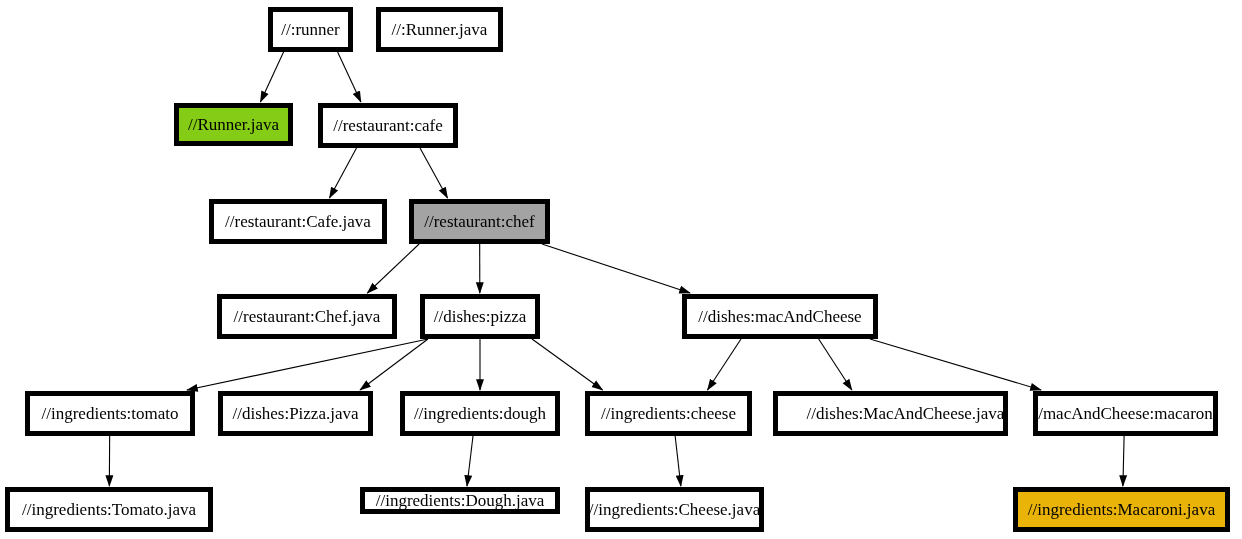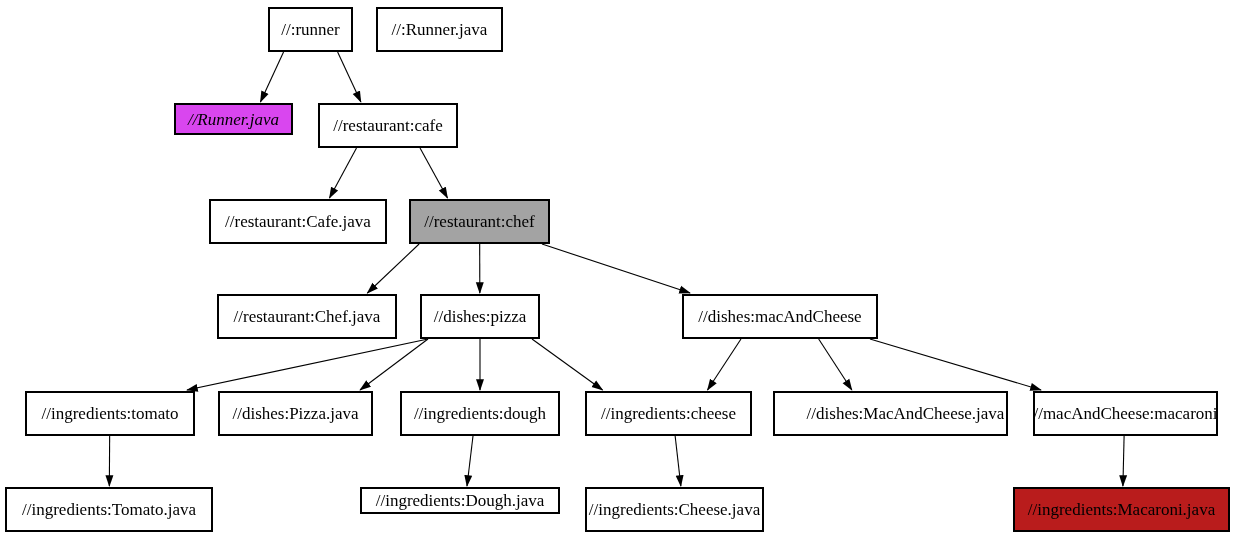--- a/index.html
+++ b/index.html
@@ -20,21 +20,21 @@
     left: 0;
     top: 0;
     width: 1242px;
     height: 539px;
     pointer-events: none;
   }
   .node {
     position: absolute;
     box-sizing: border-box;
     background: #ffffff;
-    border: 2px solid #0f172a;
+    border: 5px solid #0f172a;
     display: flex;
     align-items: center;
     justify-content: center;
     white-space: nowrap;
   }
   .node .label {
     font-size: 17px;
     color: #000000;
     line-height: 1;
     padding: 0 4px;
@@ -80,21 +80,21 @@
         <line x1="1124.1" y1="436" x2="1122.9" y2="486" class="edge-line" stroke="#000000" marker-end="url(#arrow)"></line>
       </g>
   </svg>
   <div id="node-layer">
       <div class="node" style="left: 268px; top: 7px; width: 85px; height: 45px; background: rgb(255, 255, 255); border-color: rgb(0, 0, 0);">
         <span class="label" style="color: rgb(0, 0, 0);">//:runner</span>
       </div>
       <div class="node" style="left: 376px; top: 7px; width: 127px; height: 45px; background: rgb(255, 255, 255); border-color: rgb(0, 0, 0);">
         <span class="label" style="color: rgb(0, 0, 0);">//:Runner.java</span>
       </div>
-      <div class="node" style="left: 174px; top: 103px; width: 119px; height: 32px; background: #d946ef; border-color: rgb(0, 0, 0); font-style: italic;">
+      <div class="node" style="left: 174px; top: 103px; width: 119px; height: 43px; background: #84cc16; border-color: rgb(0, 0, 0);">
         <span class="label" style="color: rgb(0, 0, 0);">//Runner.java</span>
       </div>
       <div class="node" style="left: 318px; top: 103px; width: 140px; height: 45px; background: rgb(255, 255, 255); border-color: rgb(0, 0, 0);">
         <span class="label" style="color: rgb(0, 0, 0);">//restaurant:cafe</span>
       </div>
       <div class="node" style="left: 209px; top: 199px; width: 178px; height: 45px; background: rgb(255, 255, 255); border-color: rgb(0, 0, 0);">
         <span class="label" style="color: rgb(0, 0, 0);">//restaurant:Cafe.java</span>
       </div>
       <div class="node" style="left: 409px; top: 199px; width: 141px; height: 45px; background: #a3a3a3; border-color: rgb(0, 0, 0);">
         <span class="label" style="color: rgb(0, 0, 0);">//restaurant:chef</span>
@@ -128,17 +128,17 @@
       </div>
       <div class="node" style="left: 5px; top: 487px; width: 208px; height: 45px; background: rgb(255, 255, 255); border-color: rgb(0, 0, 0);">
         <span class="label" style="color: rgb(0, 0, 0);">//ingredients:Tomato.java</span>
       </div>
       <div class="node" style="left: 360px; top: 487px; width: 200px; height: 27px; background: rgb(255, 255, 255); border-color: rgb(0, 0, 0);">
         <span class="label" style="color: rgb(0, 0, 0);">//ingredients:Dough.java</span>
       </div>
       <div class="node" style="left: 585px; top: 487px; width: 179px; height: 45px; background: rgb(255, 255, 255); border-color: rgb(0, 0, 0);">
         <span class="label" style="color: rgb(0, 0, 0);">//ingredients:Cheese.java</span>
       </div>
-      <div class="node" style="left: 1013px; top: 487px; width: 217px; height: 45px; background: #b91c1c; border-color: rgb(0, 0, 0);">
+      <div class="node" style="left: 1013px; top: 487px; width: 217px; height: 45px; background: #eab308; border-color: rgb(0, 0, 0);">
         <span class="label" style="color: rgb(0, 0, 0);">//ingredients:Macaroni.java</span>
       </div>
     </div>
 </div>
 
 </body></html>

